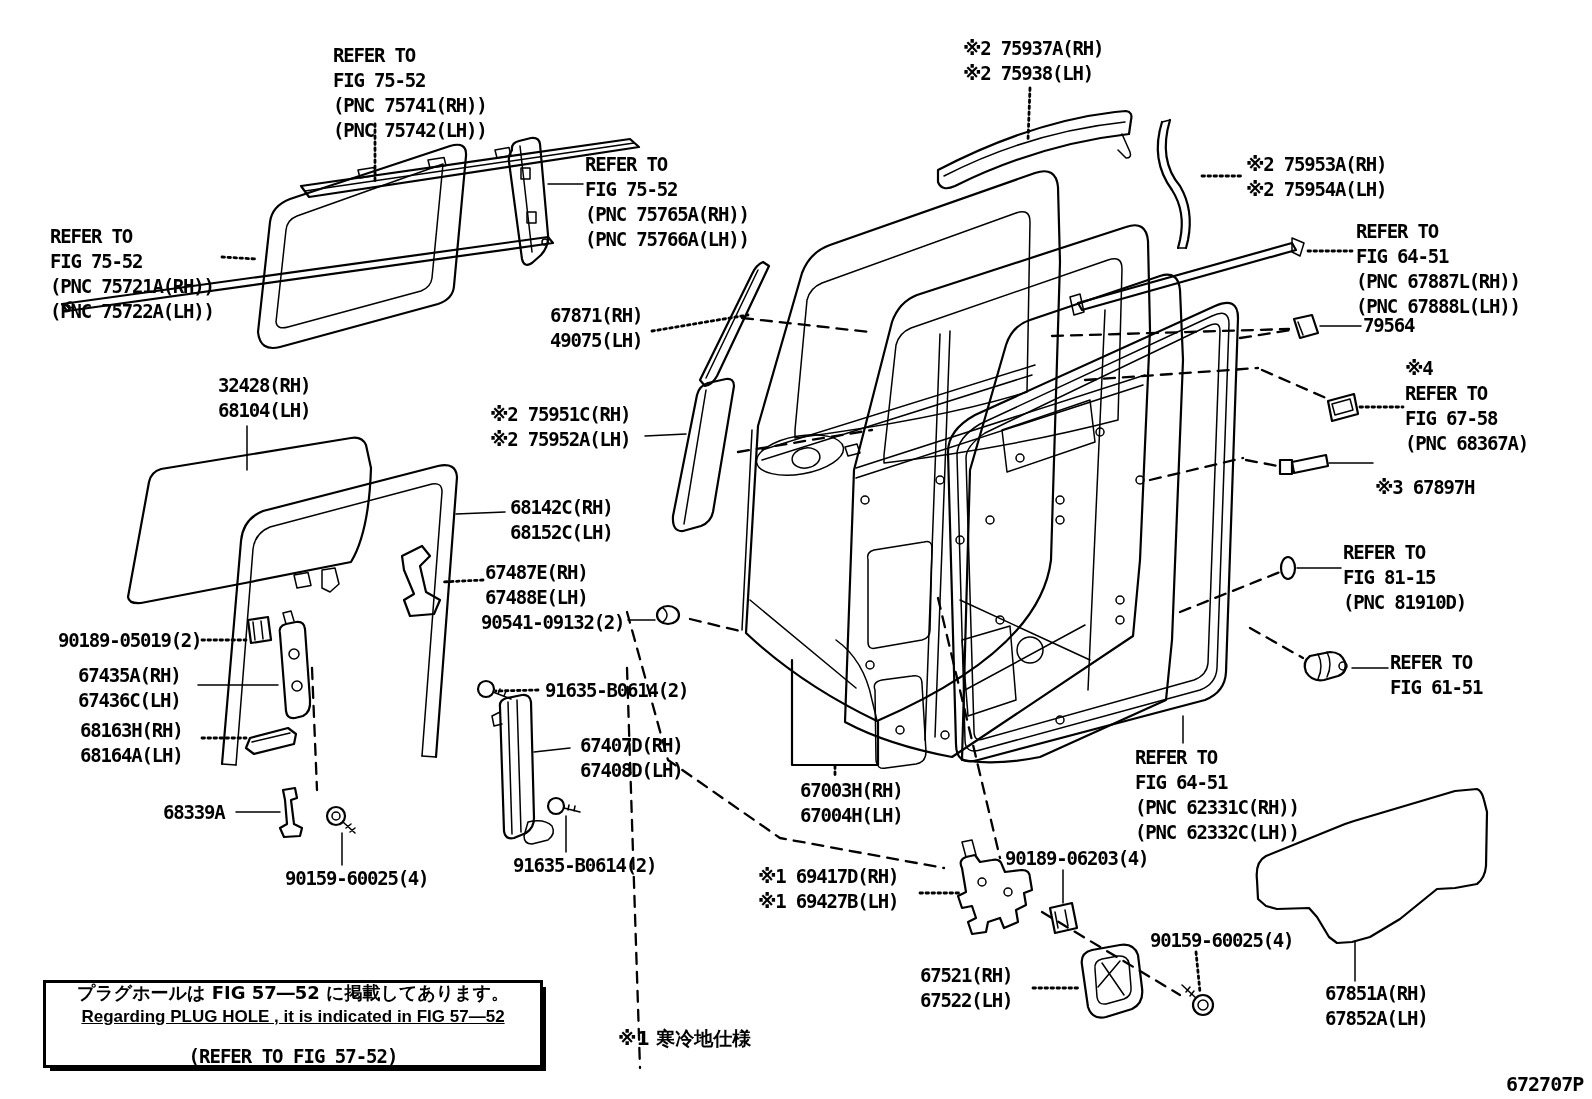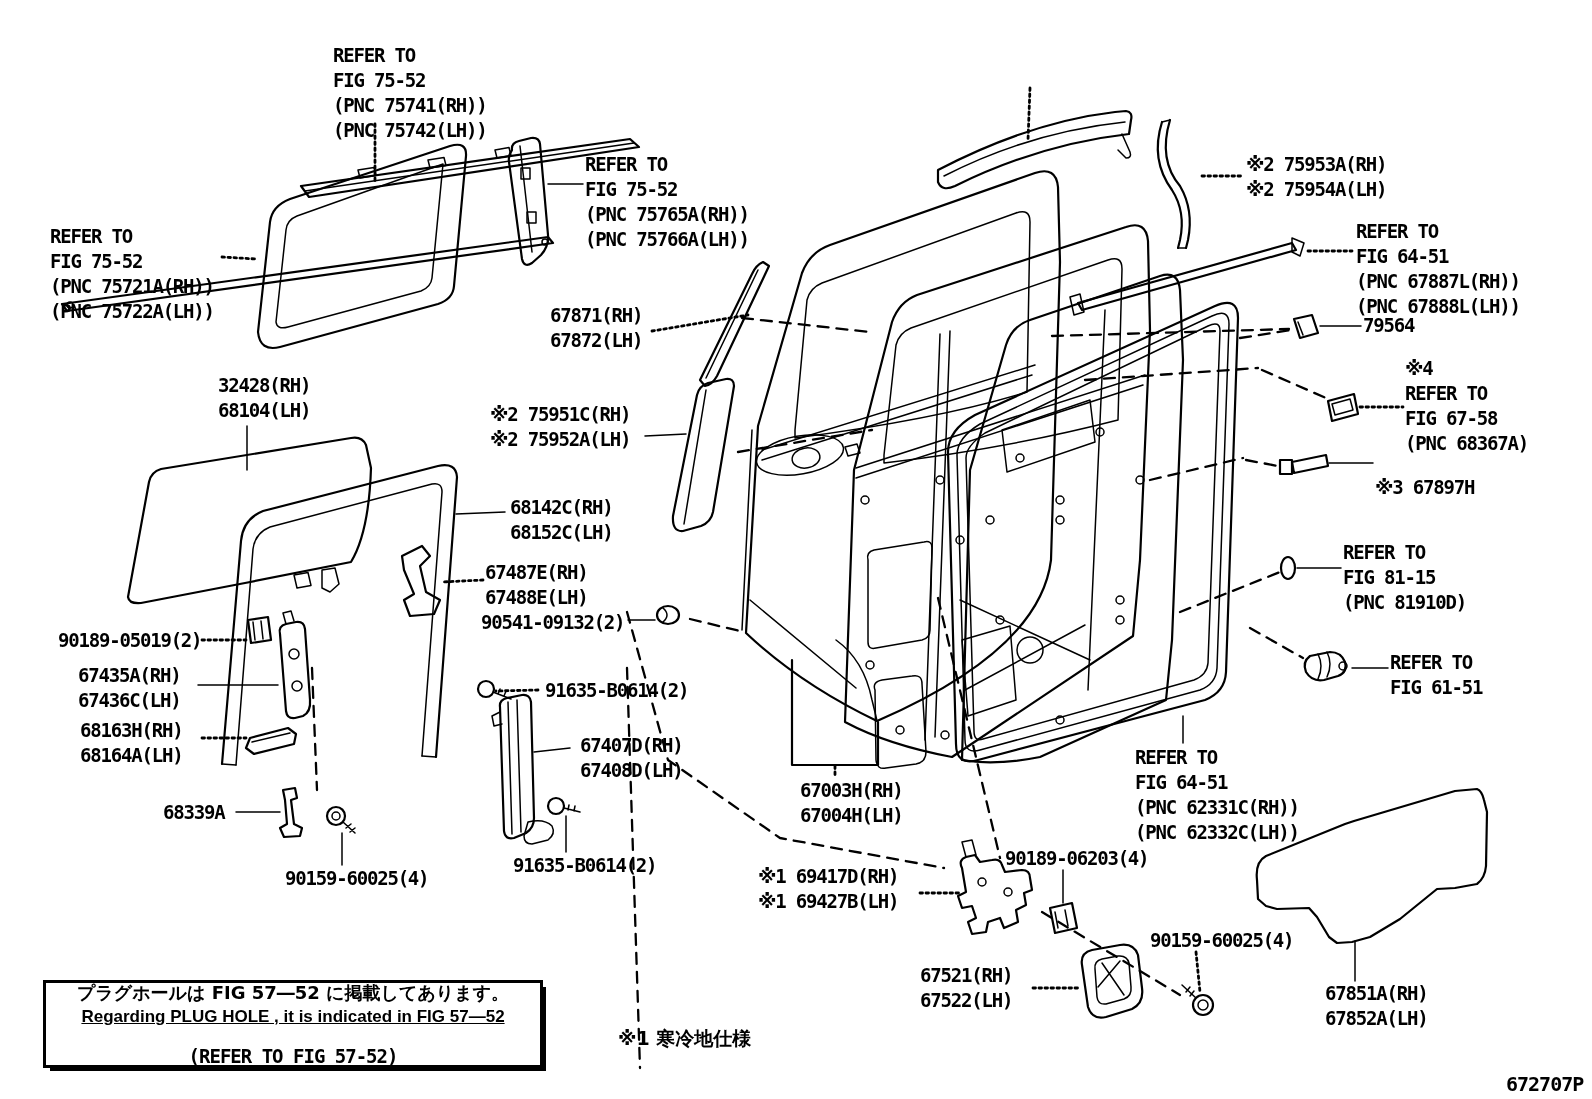--- a/index.html
+++ b/index.html
@@ -327,34 +327,36 @@
 (PNC 75741(RH))
 (PNC 75742(LH))</div>
   <div class="lbl" style="left:585px;top:152px">REFER TO
 FIG 75-52
 (PNC 75765A(RH))
 (PNC 75766A(LH))</div>
   <div class="lbl" style="left:50px;top:224px">REFER TO
 FIG 75-52
 (PNC 75721A(RH))
 (PNC 75722A(LH))</div>
+  <div class="lbl" style="left:963px;top:36px">※2 75937A(RH)
+※2 75938(LH)</div>
   <div class="lbl" style="left:1246px;top:152px">※2 75953A(RH)
 ※2 75954A(LH)</div>
   <div class="lbl" style="left:1356px;top:219px">REFER TO
 FIG 64-51
 (PNC 67887L(RH))
 (PNC 67888L(LH))</div>
   <div class="lbl" style="left:1363px;top:313px">79564</div>
   <div class="lbl" style="left:1405px;top:356px">※4
 REFER TO
 FIG 67-58
 (PNC 68367A)</div>
   <div class="lbl" style="left:1375px;top:475px">※3 67897H</div>
   <div class="lbl" style="left:550px;top:303px">67871(RH)
-67872(LH)</div>
+49075(LH)</div>
   <div class="lbl" style="left:490px;top:402px">※2 75951C(RH)
 ※2 75952A(LH)</div>
   <div class="lbl" style="left:218px;top:373px">32428(RH)
 68104(LH)</div>
   <div class="lbl" style="left:510px;top:495px">68142C(RH)
 68152C(LH)</div>
   <div class="lbl" style="left:485px;top:560px">67487E(RH)
 67488E(LH)</div>
   <div class="lbl" style="left:481px;top:610px">90541-09132(2)</div>
   <div class="lbl" style="left:58px;top:628px">90189-05019(2)</div>

